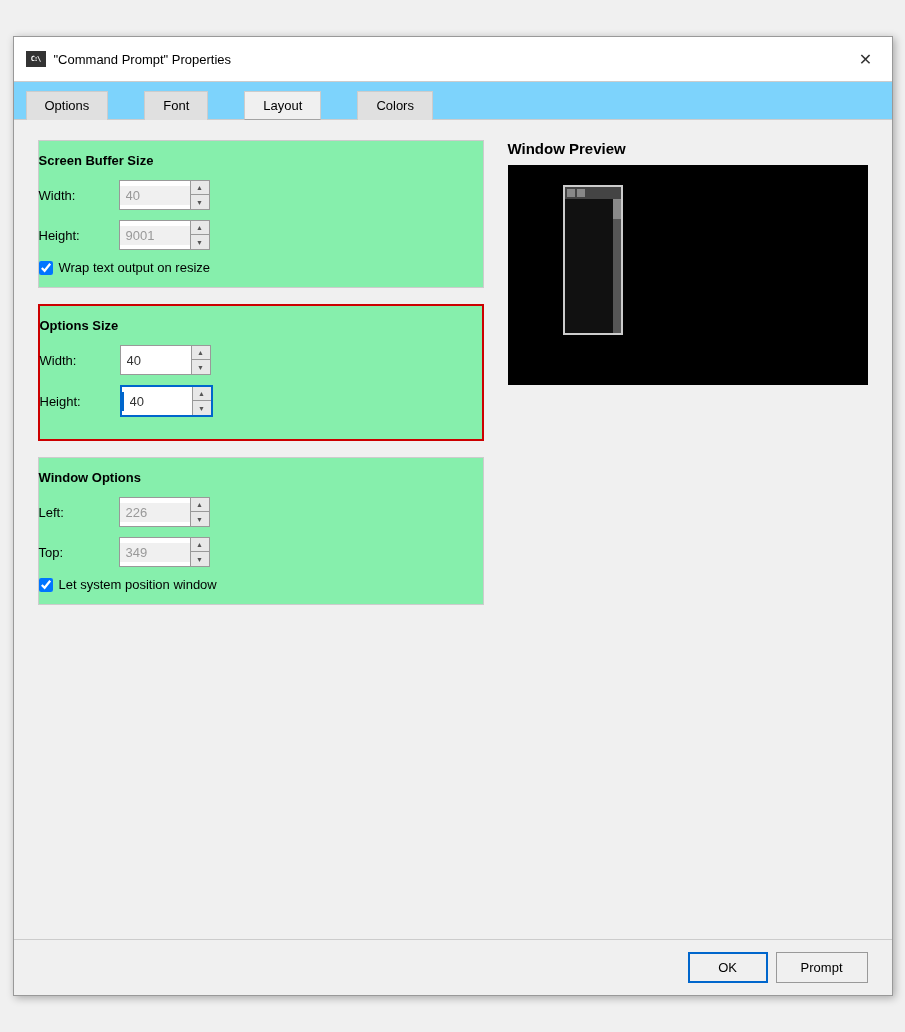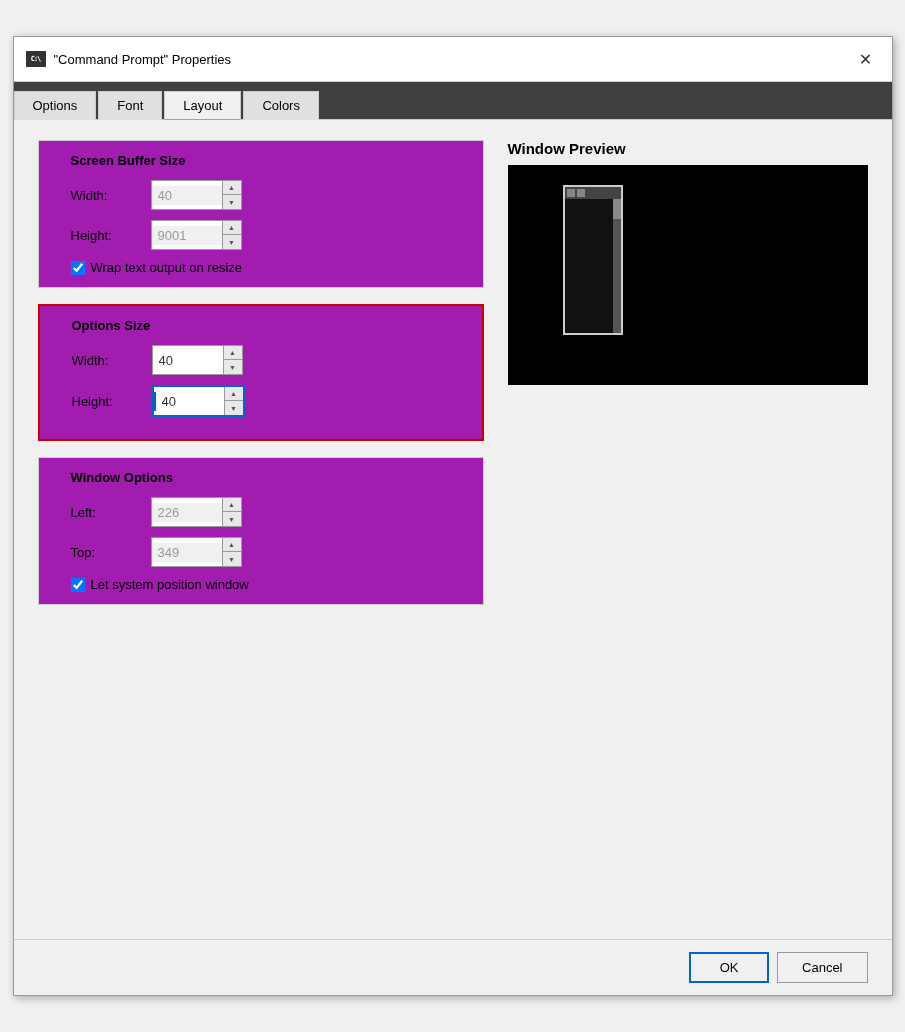--- a/index.html
+++ b/index.html
@@ -55,23 +55,24 @@
       border: none;
       cursor: pointer;
       font-size: 16px;
       display: flex;
       align-items: center;
       justify-content: center;
       color: #333;
     }
     .tabs {
       display: flex;
-      background: #404040;
-      padding: 8px 0 0;
+      background: #7dd3fc;
+      padding: 8px 12px 0;
       border-bottom: 1px solid #ccc;
+      gap: 34px;
     }
     .tab {
       padding: 6px 18px;
       background: #e0e0e0;
       border: 1px solid #ccc;
       border-bottom: none;
       cursor: pointer;
       font-size: 13px;
       color: #000;
       margin-right: 2px;
@@ -99,22 +100,22 @@
       flex: 1;
       display: flex;
       flex-direction: column;
       gap: 16px;
     }
     .right-panel {
       width: 360px;
     }
     .section-box {
       border: 1px solid #ccc;
-      padding: 12px 32px;
-      background: #a21caf;
+      padding: 12px 0;
+      background: #86efac;
     }
     .section-box.highlighted {
       border: 2px solid #cc0000;
     }
     .section-title {
       font-size: 13px;
       font-weight: 600;
       margin-bottom: 12px;
     }
     .field-row {
@@ -378,15 +379,15 @@
               <div class="preview-scrollthumb"></div>
             </div>
           </div>
         </div>
       </div>
     </div>
   </div>
 
   <div class="dialog-footer">
     <button class="btn primary">OK</button>
-    <button class="btn">Cancel</button>
+    <button class="btn">Prompt</button>
   </div>
 </div>
 
 </body></html>

